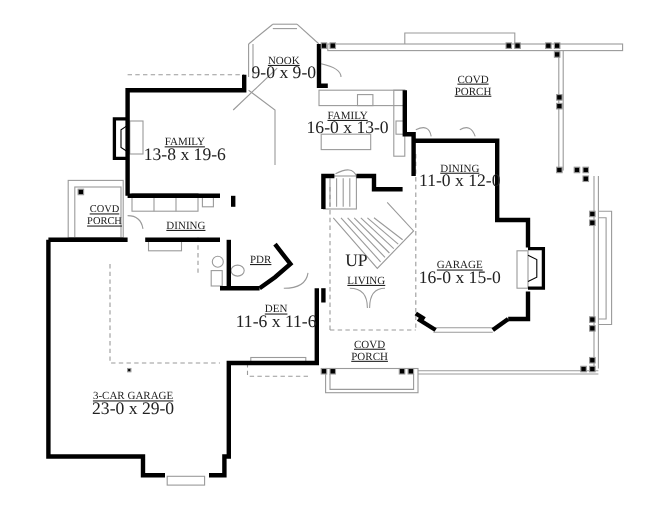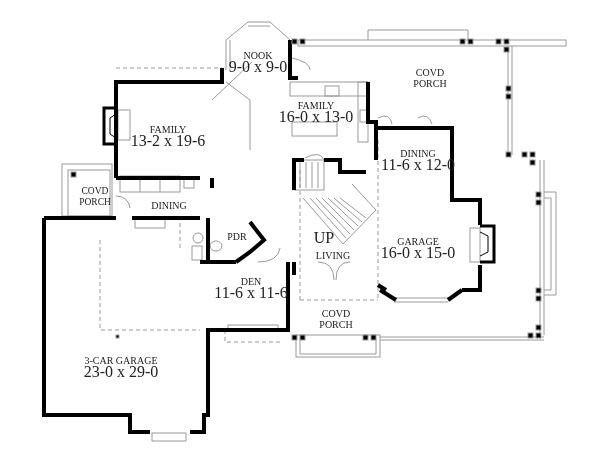--- a/index.html
+++ b/index.html
@@ -1,19 +1,19 @@
 <!DOCTYPE html>
 <html><head>
 <meta charset="utf-8">
 <style>
   html, body { margin:0; padding:0; background:#ffffff; }
   body { width:600px; height:464px; position:relative; overflow:hidden; font-family:"Liberation Serif", serif; }
   svg { position:absolute; left:0; top:0; }
   .lbl { position:absolute; text-align:center; color:#222; font-size:10px; line-height:11px; transform:translateX(-50%); white-space:nowrap; }
-  .lbl .name { display:block; text-decoration-thickness:0.5px; text-underline-offset:1px; }
+  .lbl .name { display:block; text-decoration:underline; text-decoration-thickness:0.5px; text-underline-offset:1px; }
   .lbl .dim { display:block; font-size:16px; }
   .lbl.small { font-size:9.5px; }
 </style>
 </head>
 <body>
 
 <svg width="600" height="464" viewBox="0 0 600 464">
   <g fill="none" stroke="#9a9a9a" stroke-width="1">
 
     <rect x="298" y="40" width="268" height="6"></rect>
@@ -191,25 +191,25 @@
 <div class="lbl" style="left:316px;top:100px">
   <span class="name">FAMILY</span>
   <span class="dim">16-0 x 13-0</span>
 </div>
 <div class="lbl" style="left:430px;top:67px">
   <span class="name">COVD</span>
   <span class="name">PORCH</span>
 </div>
 <div class="lbl" style="left:168px;top:124px">
   <span class="name">FAMILY</span>
-  <span class="dim">13-2 x 19-6</span>
+  <span class="dim">13-8 x 19-6</span>
 </div>
 <div class="lbl" style="left:418px;top:148px">
   <span class="name">DINING</span>
-  <span class="dim">11-6 x 12-0</span>
+  <span class="dim">11-0 x 12-0</span>
 </div>
 <div class="lbl small" style="left:95px;top:186px">
   <span class="name">COVD</span>
   <span class="name">PORCH</span>
 </div>
 <div class="lbl" style="left:169px;top:200px">
   <span class="name">DINING</span>
 </div>
 <div class="lbl" style="left:237px;top:231px">
   <span class="name">PDR</span>

